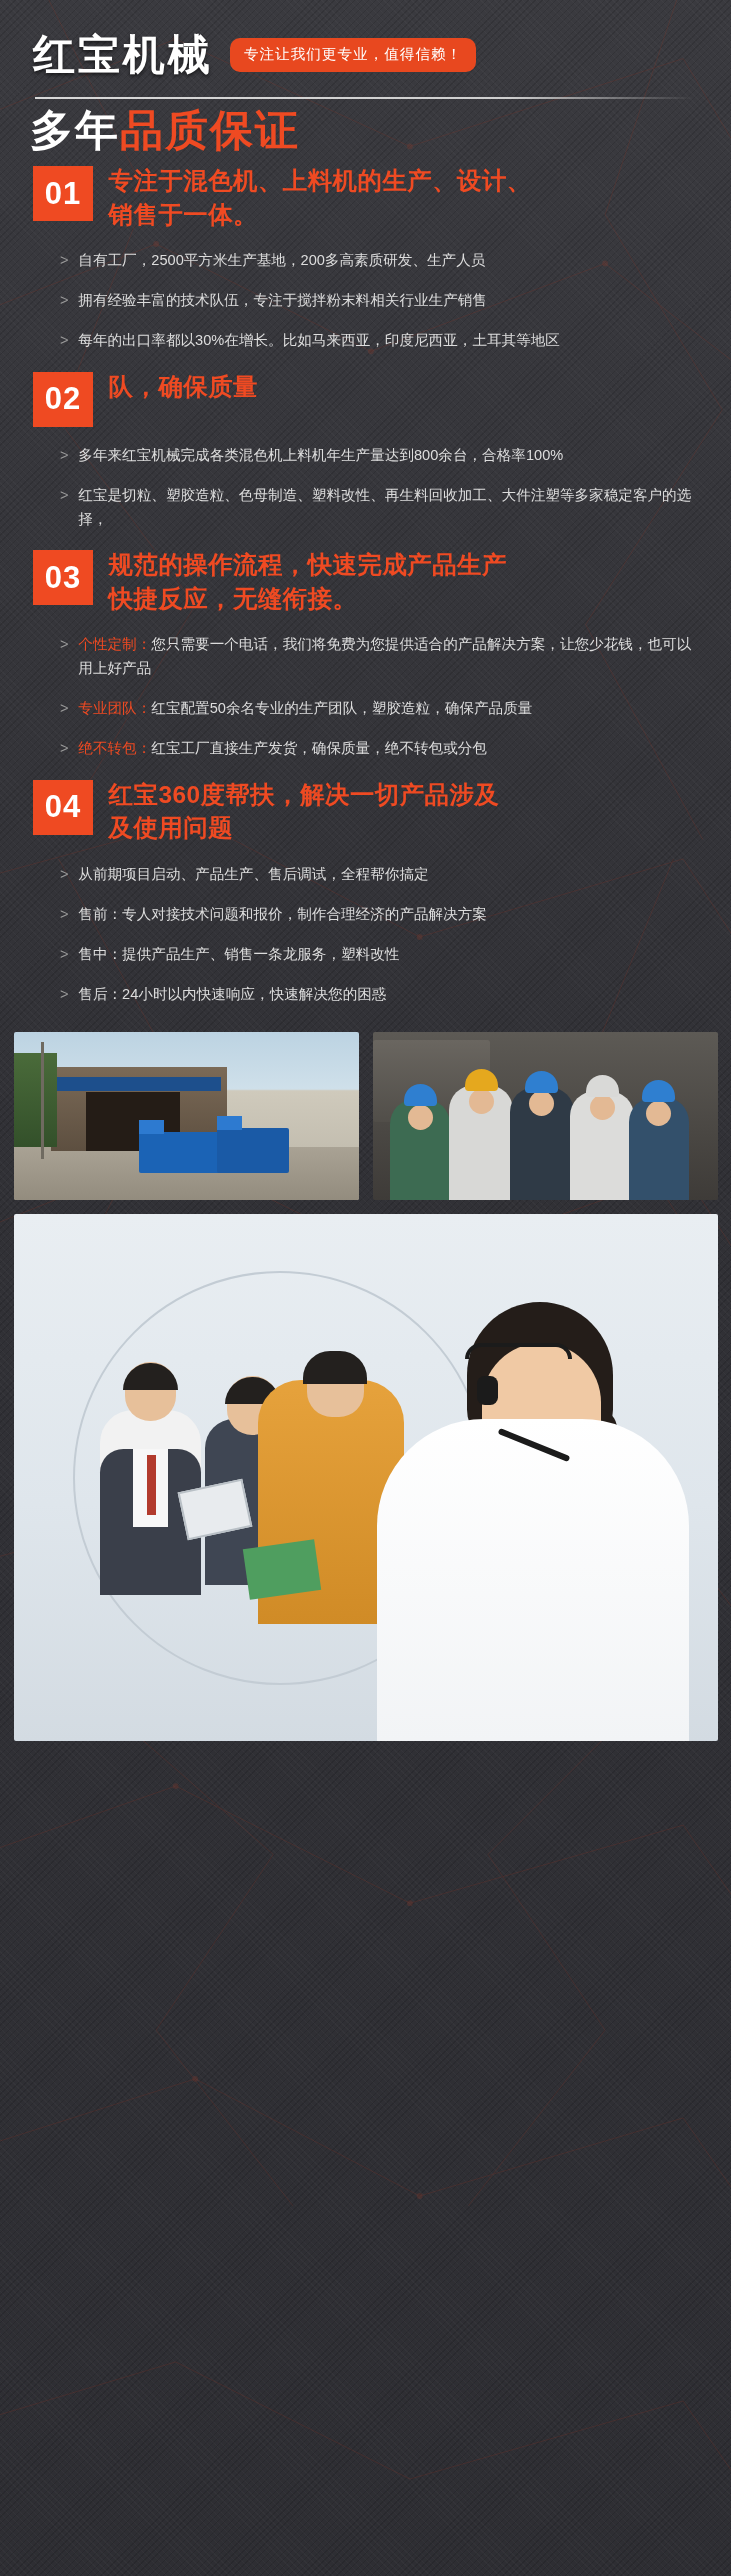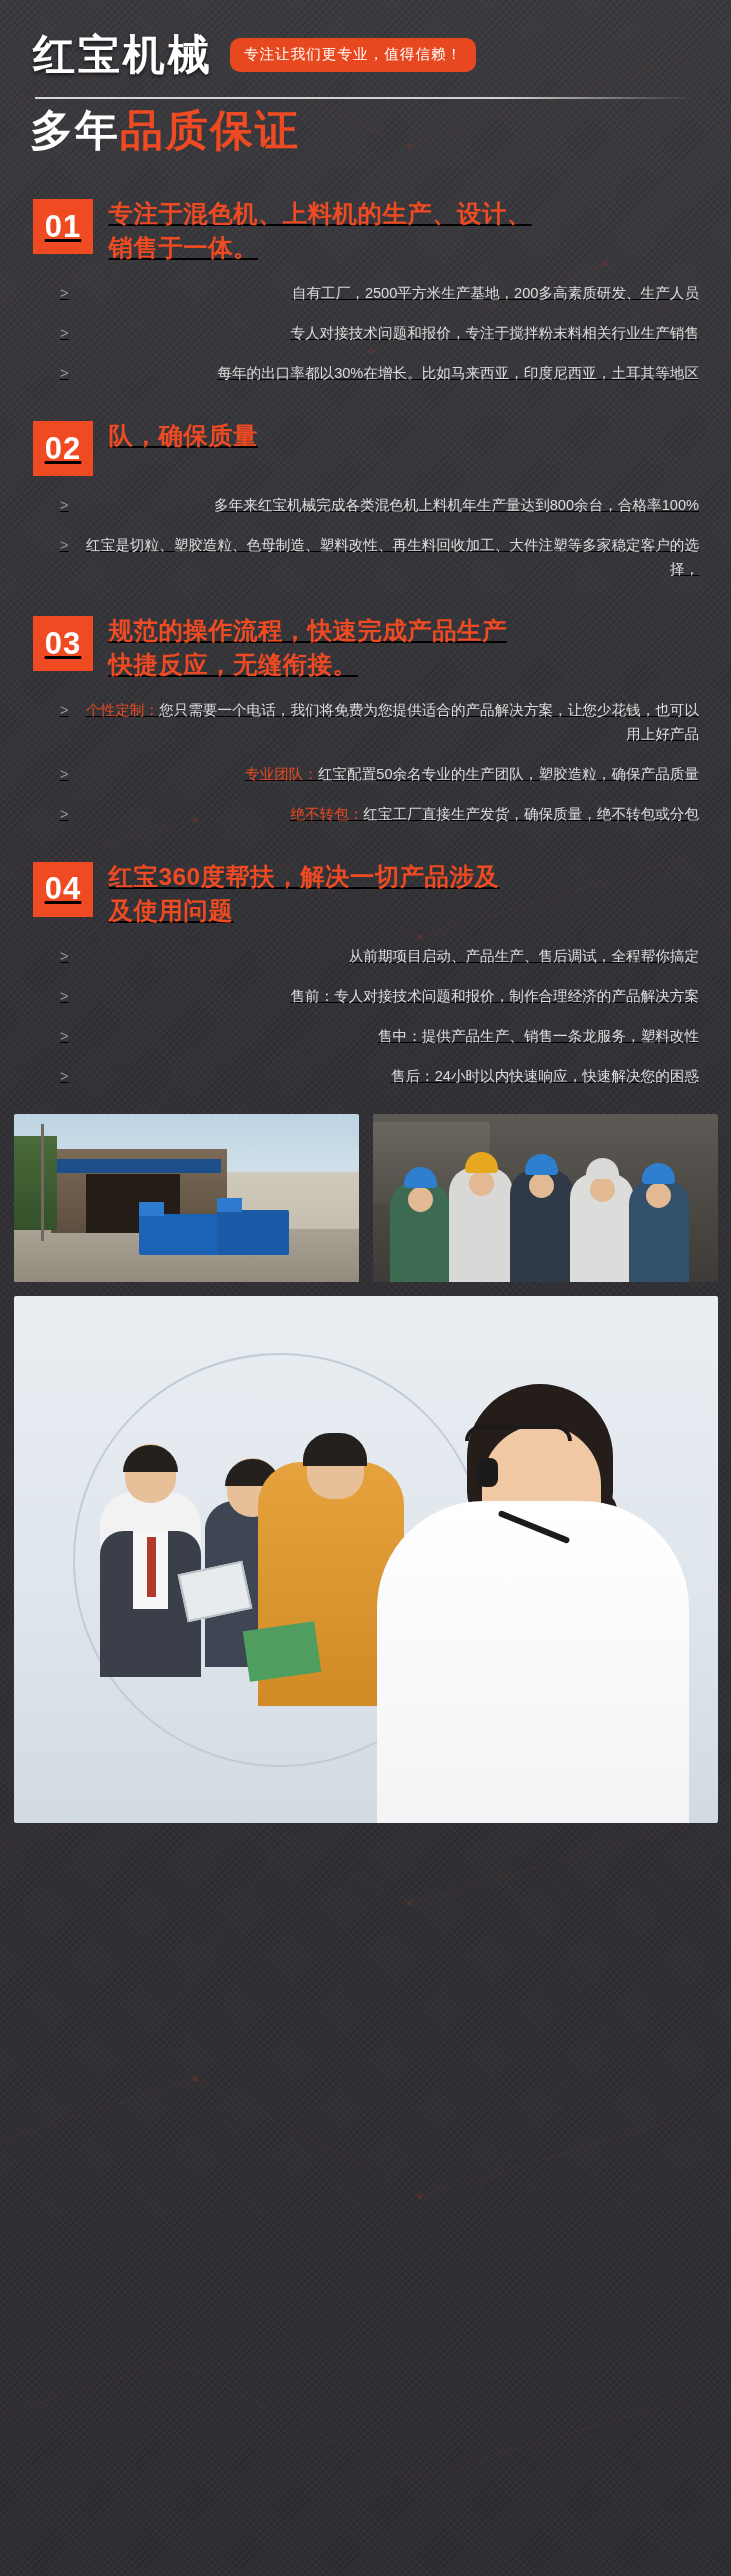--- a/index.html
+++ b/index.html
@@ -78,22 +78,20 @@
     white-space: nowrap;
     line-height: 1.05;
   }
   .sub-title .w { color: #ffffff; }
   .sub-title .r { color: #ef4a22; }
 
   
   .section {
     position: relative;
     padding: 0 33px 0 33px;
-    margin-top: 33px;
-    text-decoration: underline;
   }
   .sec-head {
     display: flex;
     align-items: flex-start;
   }
   .num-badge {
     width: 60px;
     height: 55px;
     background: #ef4a22;
     color: #ffffff;
@@ -128,21 +126,21 @@
     font-size: 14.6px;
     line-height: 1.62;
   }
   .bullet .mark {
     color: #9a9a9a;
     font-size: 14.6px;
     margin-right: 9.8px;
     flex: 0 0 auto;
     line-height: 1.62;
   }
-  .bullet .txt { flex: 1 1 auto; text-align: right; }
+  .bullet .txt { flex: 1 1 auto; }
   .bullet .txt .hl { color: #ef4a22; }
 
   
   .photo-row {
     margin: 25px 13.7px 0 13.7px;
     display: flex;
     gap: 13.7px;
   }
   .photo {
     position: relative;
@@ -408,21 +406,21 @@
         <span class="line">销售于一体。</span>
       </div>
     </div>
     <div class="bullets">
       <div class="bullet">
         <span class="mark">&gt;</span>
         <span class="txt">自有工厂，2500平方米生产基地，200多高素质研发、生产人员</span>
       </div>
       <div class="bullet">
         <span class="mark">&gt;</span>
-        <span class="txt">专人对接技术问题和报价，专注于搅拌粉末料相关行业生产销售</span>
+        <span class="txt">拥有经验丰富的技术队伍，专注于搅拌粉末料相关行业生产销售</span>
       </div>
       <div class="bullet">
         <span class="mark">&gt;</span>
         <span class="txt">每年的出口率都以30%在增长。比如马来西亚，印度尼西亚，土耳其等地区</span>
       </div>
     </div>
   </div>
 
   <div class="section">
     <div class="sec-head">

